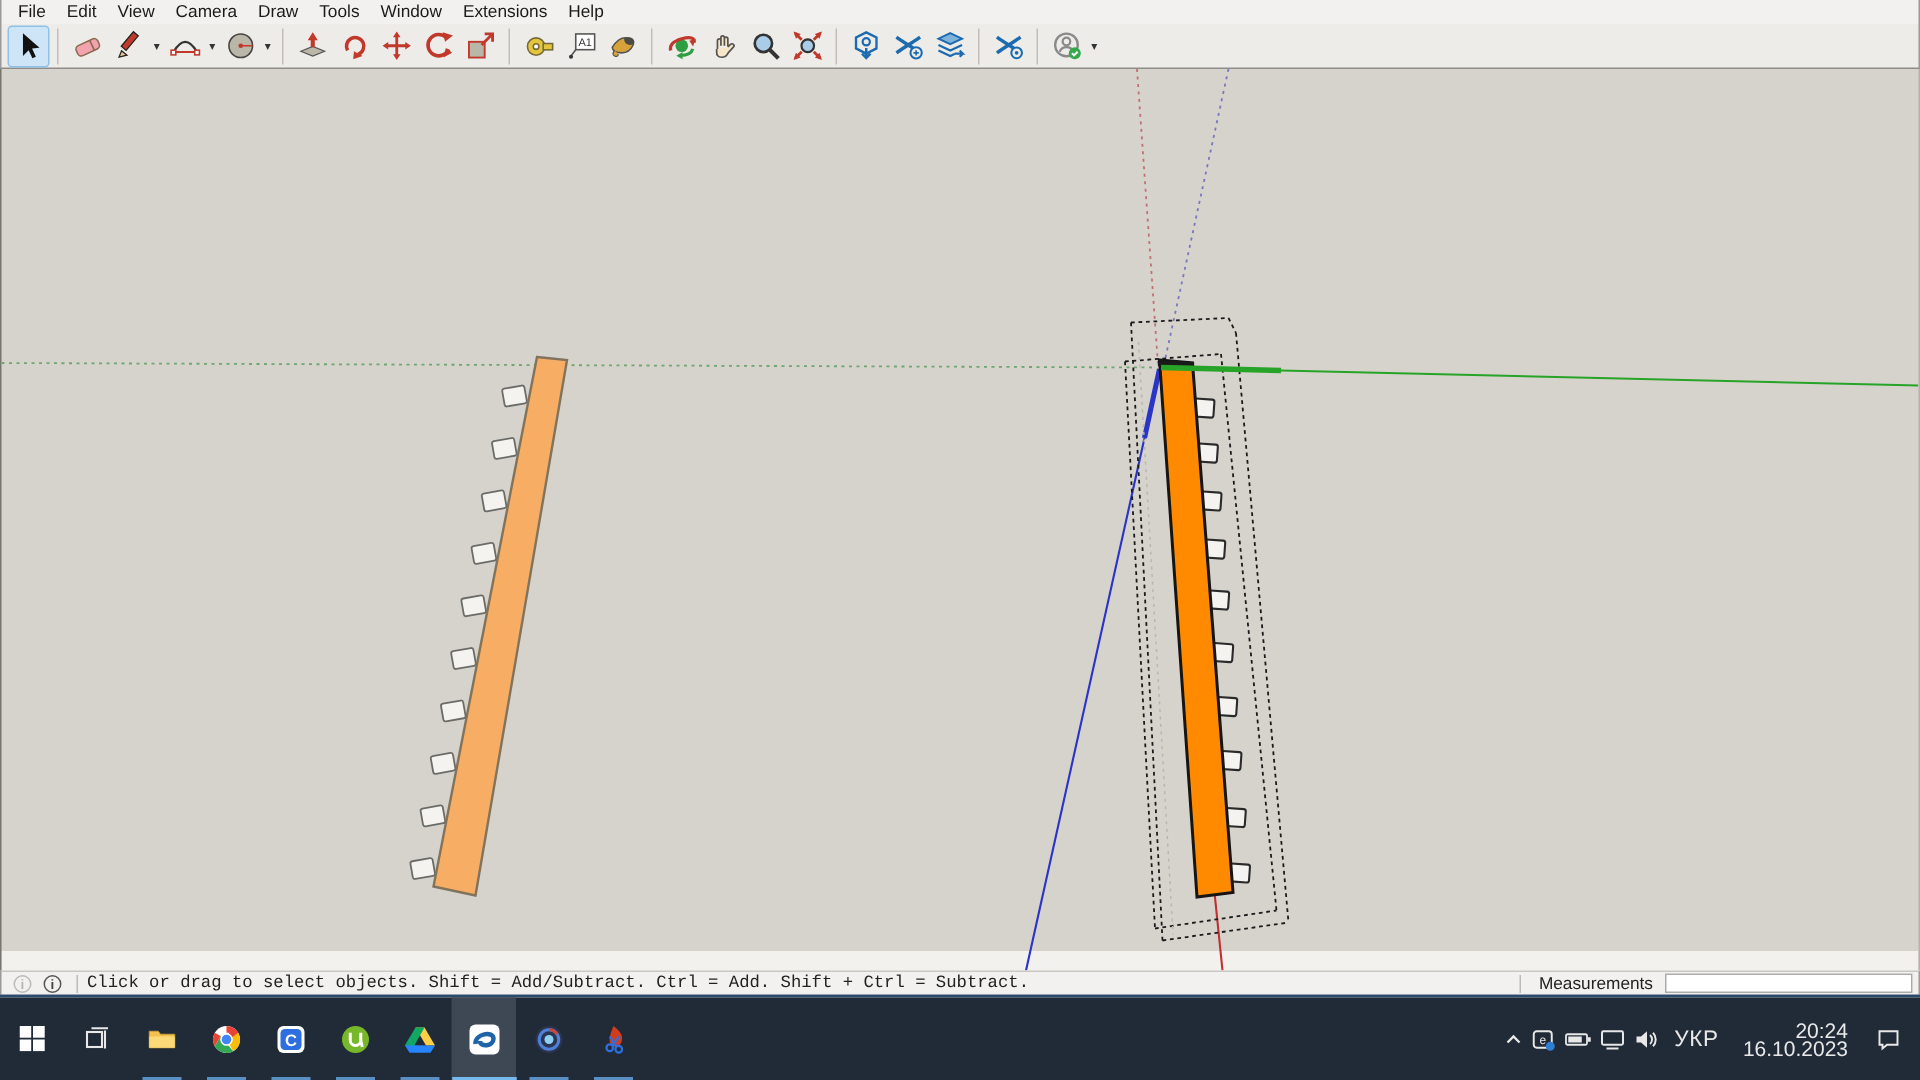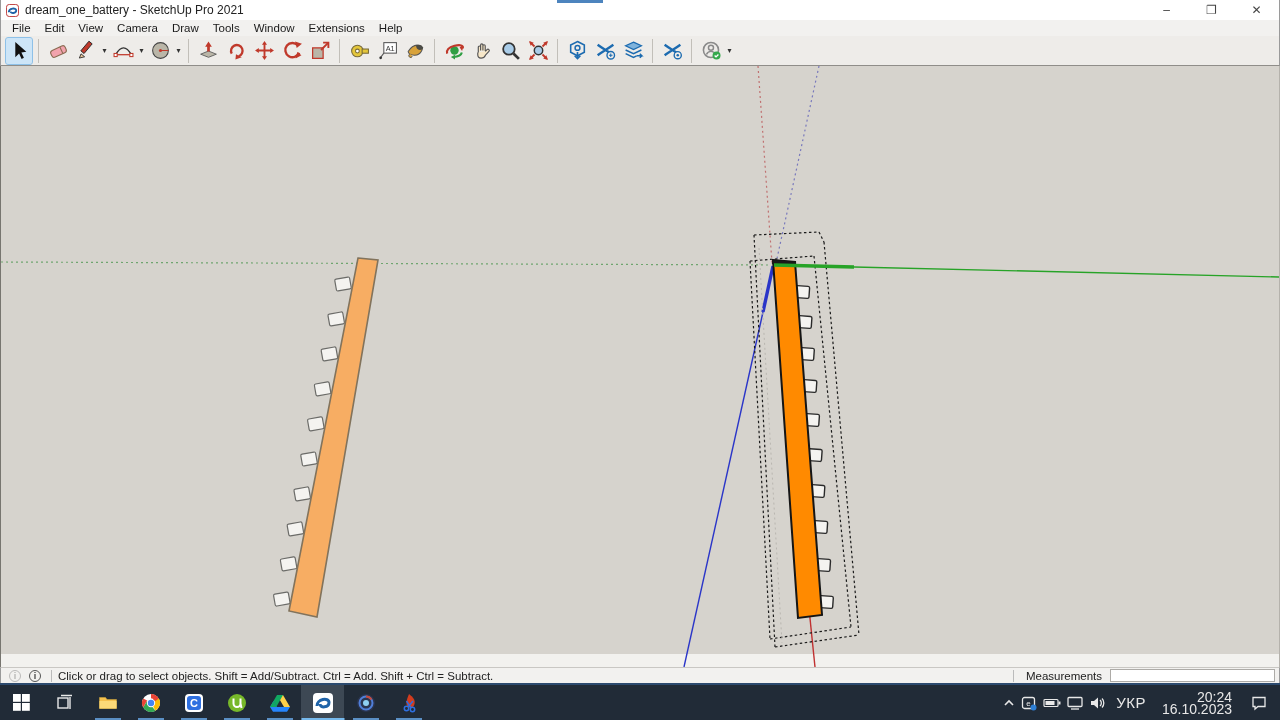--- a/index.html
+++ b/index.html
@@ -28,21 +28,21 @@
 
   
   .viewport { height:601px; position:relative; background:#d6d3cd; flex:0 0 auto; border-left:1px solid #77756f; border-right:1px solid #b5b2ac; overflow:hidden; }
   .viewport svg.scene { position:absolute; left:0; top:0; }
 
   
   .statusbar { height:16px; background:#f2f1ef; display:flex; align-items:center; font-size:11.5px; color:#222; padding:0 4px; flex:0 0 auto; border-top:1px solid #c9c7c3; border-left:1px solid #9a9a9a; border-right:1px solid #9a9a9a;}
   .sb-icon { width:12px; height:12px; border:1.2px solid #555; border-radius:50%; font-size:9px; line-height:10px; text-align:center; color:#444; margin:0 4px; font-weight:bold; }
   .sb-icon.dim { opacity:.35; }
   .sb-sep { width:1px; height:12px; background:#bbb; margin:0 6px; }
-  .sb-msg { flex:1 1 auto; white-space:nowrap; overflow:hidden; }
+  .sb-msg { flex:1 1 auto; white-space:nowrap; overflow:hidden;font-family:Liberation Mono, monospace; }
   .sb-right { display:flex; align-items:center; }
   .sb-meas-label { margin:0 8px 0 6px; }
   .sb-meas-input { width:165px; height:13px; border:1px solid #adaba7; background:#fff; font-size:11px; font-family:"Liberation Sans", sans-serif; }
 
   .win-bottom-strip { height:2px; background:#2c4a6e; flex:0 0 auto; }
 
   
   .taskbar { height:34px; background:#212b37; display:flex; align-items:stretch; flex:1 1 auto; color:#e8e8e8; }
   .tb-apps { display:flex; align-items:stretch; }
   .task-app { width:43px; display:flex; align-items:center; justify-content:center; position:relative; }
@@ -53,33 +53,20 @@
   .tray-item { display:flex; align-items:center; justify-content:center; font-size:11px; color:#eee; }
   .tray .lang { font-size:15px; letter-spacing:.5px; padding:0 4px; }
   .clock { text-align:right; font-size:14px; line-height:12px; padding:0 6px; }
   .notif { width:30px; display:flex; align-items:center; justify-content:center; }
 </style>
 </head>
 <body>
 
 <div class="app">
 
-  <div class="titlebar">
-    <svg class="appicon" viewBox="0 0 14 14">
-      <rect x="0.5" y="0.5" width="13" height="13" rx="3" fill="#fff" stroke="#b33"></rect>
-      <path d="M3 9 C3 4.5 11 3.5 11 7 C11 10 5 10.8 5 8" fill="none" stroke="#1f63a8" stroke-width="2"></path>
-    </svg>
-    <span class="title">dream_one_battery - SketchUp Pro 2021</span>
-    <div class="top-strip"></div>
-    <div class="win-btns">
-      <div class="win-btn">–</div>
-      <div class="win-btn">❐</div>
-      <div class="win-btn">✕</div>
-    </div>
-  </div>
 
   <div class="menubar">
     <span class="menu-item">File</span>
     <span class="menu-item">Edit</span>
     <span class="menu-item">View</span>
     <span class="menu-item">Camera</span>
     <span class="menu-item">Draw</span>
     <span class="menu-item">Tools</span>
     <span class="menu-item">Window</span>
     <span class="menu-item">Extensions</span>

